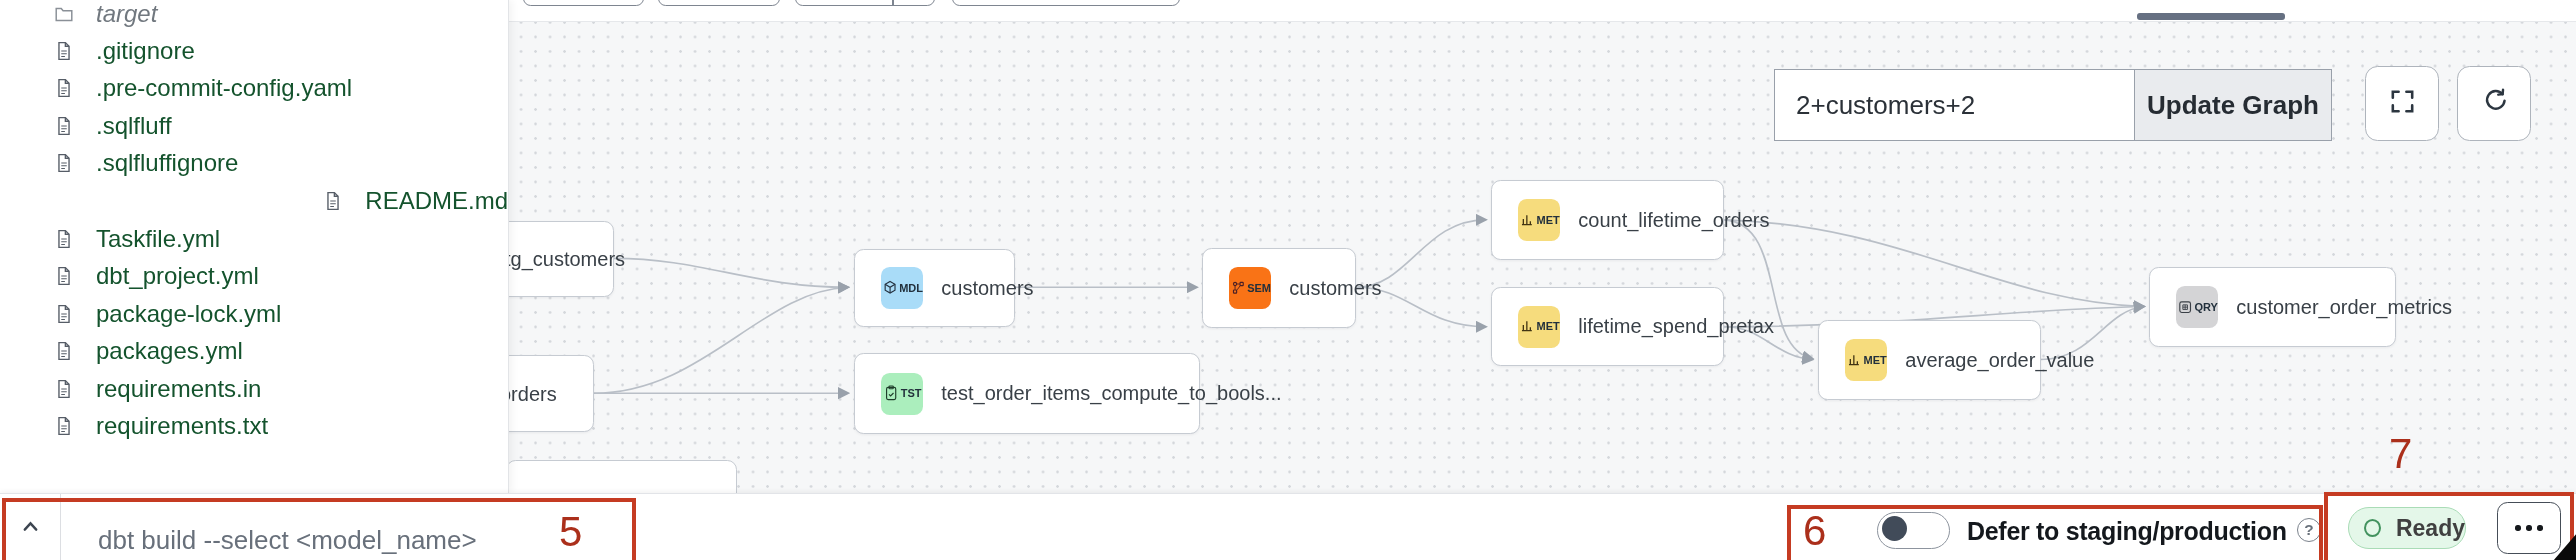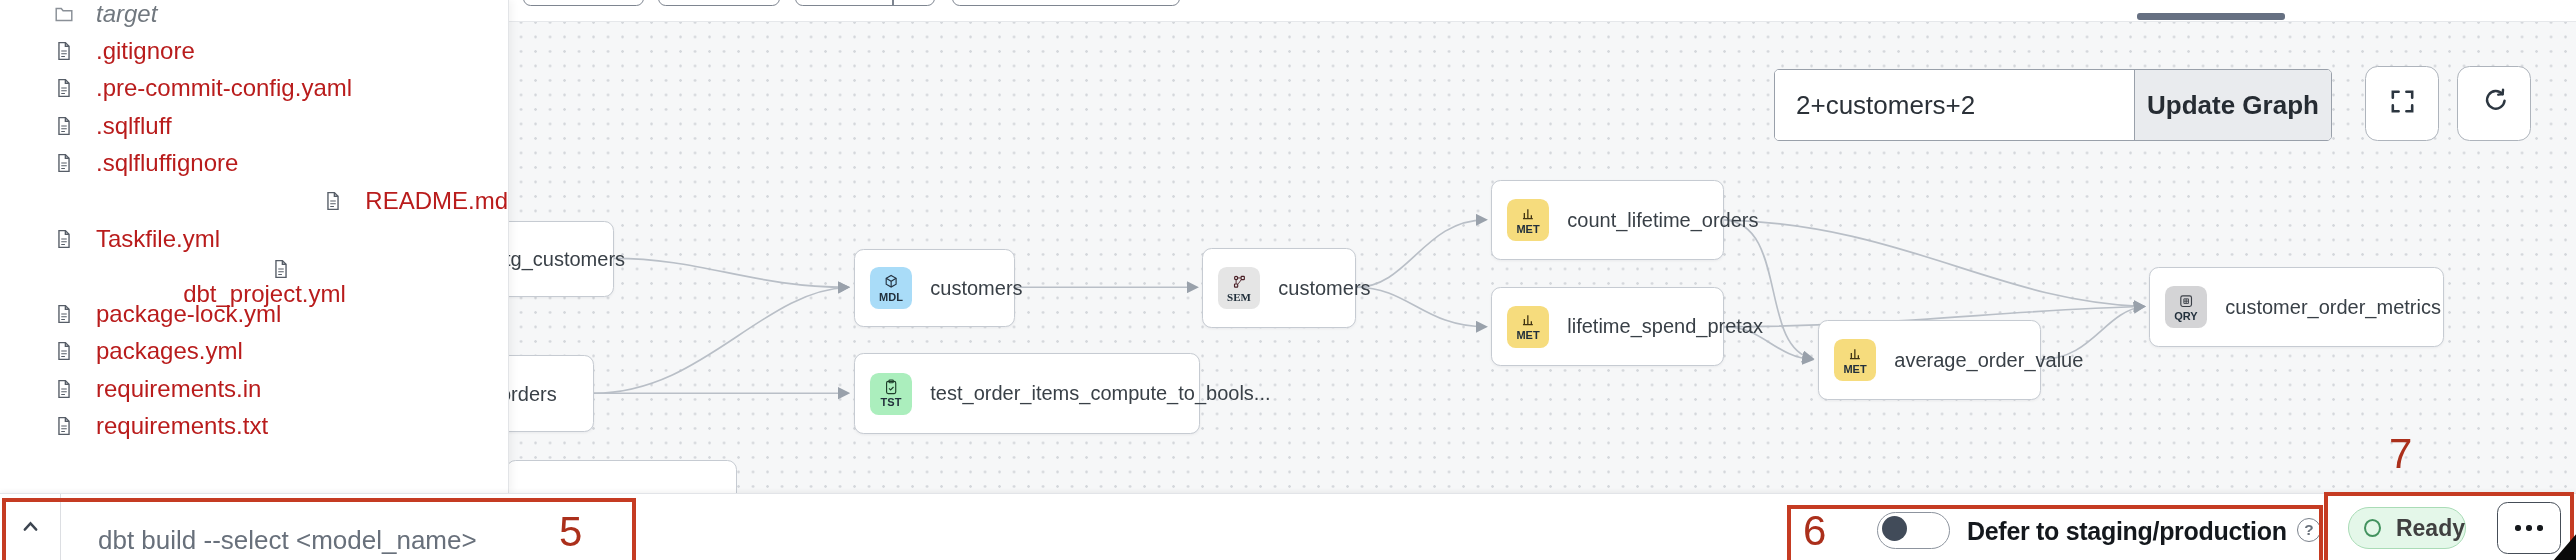--- a/index.html
+++ b/index.html
@@ -17,47 +17,47 @@
     border-radius:7.7px;box-sizing:border-box;}
   .chip-divider{position:absolute;top:-5.8px;width:1.9px;height:11.6px;background:#7e8590;}
   #top-scroll-thumb{position:absolute;left:2137px;top:12.5px;width:148px;height:7.7px;
     background:#667082;border-radius:2.9px;z-index:2;}
 
   #edge-layer{position:absolute;left:0;top:0;z-index:2;}
 
   
   .node{position:absolute;background:#fff;border:1.4px solid #c6cbd2;border-radius:9.6px;
     box-shadow:0 1px 2.9px rgba(16,24,40,.06);z-index:3;display:flex;align-items:center;box-sizing:border-box;}
-  .node .badge{width:42px;height:42px;border-radius:8.7px;margin-left:15px;flex:0 0 auto;
-    display:flex;flex-direction:column;align-items:center;justify-content:center;}
+  .node .badge{width:42px;height:42px;border-radius:8.7px;margin-left:26px;flex:0 0 auto;
+    display:flex;align-items:center;justify-content:center;}
   .node .badge svg{width:18.3px;height:18.3px;display:block;}
   .node .badge .badge-label{font-size:11px;font-weight:bold;color:#22303c;line-height:11.6px;margin-top:1px;}
   .node .node-label{font-size:20px;color:#394047;font-weight:500;margin-left:18.3px;white-space:nowrap;}
   .node.plain .node-label{position:absolute;top:50%;transform:translateY(-50%);margin-left:0;}
   #clipped-node{position:absolute;left:506px;top:460px;width:229px;height:77px;background:#fff;
     border:1.4px solid #c6cbd2;border-radius:9.6px;z-index:3;}
 
   
   #selector{position:absolute;left:1774px;top:69px;width:558px;height:72px;z-index:4;
-    display:flex;border:1.9px solid #99a0aa;border-radius:5px;background:#fff;box-sizing:border-box;overflow:hidden;}
+    display:flex;border:1.9px solid #99a0aa;border-radius:0;background:#fff;box-sizing:border-box;overflow:hidden;}
   #selector input{flex:1;border:none;outline:none;font-family:inherit;font-size:26px;color:#2b3138;
     padding:0 0 0 21px;background:#fff;min-width:0;}
   #update-graph{width:197px;flex:0 0 auto;border:none;border-left:1.9px solid #99a0aa;background:#e9ebee;
     font-family:inherit;font-size:26px;font-weight:600;color:#262c33;cursor:pointer;}
   .icon-btn{position:absolute;top:66px;width:74px;height:75px;background:#fff;border:1.9px solid #aeb4bc;
     border-radius:12.5px;z-index:4;display:flex;align-items:center;justify-content:center;box-sizing:border-box;cursor:pointer;}
   #fullscreen-btn{left:2365px;} #refresh-btn{left:2457px;}
   .icon-btn svg{width:31px;height:31px;}
 
   
   #sidebar{position:absolute;left:0;top:0;width:508px;height:493px;background:#fff;z-index:5;
     border-right:1px solid #e2e4e7;box-shadow:2.9px 0 7.7px rgba(0,0,0,.05);}
   .tree-row{position:absolute;left:0;width:100%;height:35px;display:flex;align-items:center;cursor:pointer;}
   .tree-row svg{width:22px;height:22px;margin-left:53px;flex:0 0 auto;}
-  .tree-row .tree-label{font-size:24px;color:#b91c1c;margin-left:21px;white-space:nowrap;}
+  .tree-row .tree-label{font-size:24px;color:#14532d;margin-left:21px;white-space:nowrap;}
   .tree-row.folder .tree-label{font-style:italic;color:#71787f;}
 
   
   #bottombar{position:absolute;left:0;top:493px;width:2576px;height:67px;background:#fff;z-index:6;
     border-top:1px solid #e2e4e8;box-shadow:0 -1.9px 4.8px rgba(0,0,0,.05);}
   #collapse-btn{position:absolute;left:11.6px;top:15.4px;width:37px;height:37px;background:none;border:none;cursor:pointer;padding:0;}
   #collapse-btn svg{width:25px;height:25px;}
   #bottombar .bar-divider{position:absolute;left:60px;top:0;width:1px;height:67px;background:#dcdee2;}
   #command-input{position:absolute;left:96px;top:11.6px;width:501px;height:44px;border:none;outline:none;
     font-family:inherit;font-size:26px;color:#3f4754;background:transparent;margin-top:12px;}
@@ -149,21 +149,21 @@
           <svg viewBox="0 0 24 24" fill="none" stroke="#1e3d2a" stroke-width="1.5">
             <rect x="6" y="4.5" width="12" height="16" rx="2"></rect>
             <rect x="9.2" y="2.6" width="5.6" height="3.6" rx="1"></rect>
             <path d="m9.2 13.6 2.1 2.1 3.8-3.9"></path>
           </svg>
           <span class="badge-label">TST</span>
         </div>
         <span class="node-label">test_order_items_compute_to_bools...</span>
       </div>
       <div class="node" style="left: 1202px; top: 248px; width: 154px; height: 80px;">
-        <div class="badge" style="background: #e5e5e5; font-family: Liberation Serif, serif;">
+        <div class="badge" style="background: #f97316;">
           <svg viewBox="0 0 24 24" fill="none" stroke="#4a1f26" stroke-width="1.5">
             <circle cx="8" cy="6.5" r="2.1"></circle>
             <rect x="14.6" y="4.4" width="4.2" height="4.2" rx="0.8"></rect>
             <rect x="5.9" y="14.4" width="4.2" height="4.2" rx="0.8"></rect>
             <path d="M10.2 6.5h4.2M8 8.8v5.4M14.8 8.8l-4 5.4" stroke-width="1.2"></path>
           </svg>
           <span class="badge-label">SEM</span>
         </div>
         <span class="node-label">customers</span>
       </div>
@@ -187,21 +187,21 @@
       </div>
       <div class="node" style="left: 1818px; top: 320px; width: 223px; height: 80px;">
         <div class="badge" style="background: rgb(246, 220, 125);">
           <svg viewBox="0 0 24 24" fill="none" stroke="#413413" stroke-width="1.7">
             <path d="M7 18v-7.5M11.6 18V5.5M16.2 18v-4.5M5.2 18h12.9"></path>
           </svg>
           <span class="badge-label">MET</span>
         </div>
         <span class="node-label">average_order_value</span>
       </div>
-      <div class="node" style="left: 2149px; top: 267px; width: 295px; height: 80px;">
+      <div class="node" style="left: 2149px; top: 267px; width: 247px; height: 80px;">
         <div class="badge" style="background: rgb(212, 212, 214);">
           <svg viewBox="0 0 24 24" fill="none" stroke="#3a3f46" stroke-width="1.5">
             <rect x="5" y="5" width="14" height="14" rx="2.5"></rect>
             <path d="M9 9h6v6H9z M9 12h6 M12 9v6" stroke-width="1.2"></path>
           </svg>
           <span class="badge-label">QRY</span>
         </div>
         <span class="node-label">customer_order_metrics</span>
       </div>
     </div>
@@ -288,21 +288,21 @@
         <div class="tree-row" style="top: 221px;">
           <span style="display: flex;">
             <svg viewBox="0 0 24 24" fill="none" stroke="#565d67" stroke-width="1.5" width="22" height="22" style="margin-left: 53px;">
               <path d="M6.5 2.8h7l4 4v14.4h-11z"></path>
               <path d="M13.5 2.8v4h4"></path>
               <path d="M9 12h6M9 15h6M9 18h4" stroke-width="1.3"></path>
             </svg>
           </span>
           <span class="tree-label">Taskfile.yml</span>
         </div>
-        <div class="tree-row" style="top: 258px; flex-direction: column;">
+        <div class="tree-row" style="top: 258px;">
           <span style="display: flex;">
             <svg viewBox="0 0 24 24" fill="none" stroke="#565d67" stroke-width="1.5" width="22" height="22" style="margin-left: 53px;">
               <path d="M6.5 2.8h7l4 4v14.4h-11z"></path>
               <path d="M13.5 2.8v4h4"></path>
               <path d="M9 12h6M9 15h6M9 18h4" stroke-width="1.3"></path>
             </svg>
           </span>
           <span class="tree-label">dbt_project.yml</span>
         </div>
         <div class="tree-row" style="top: 296px;">

